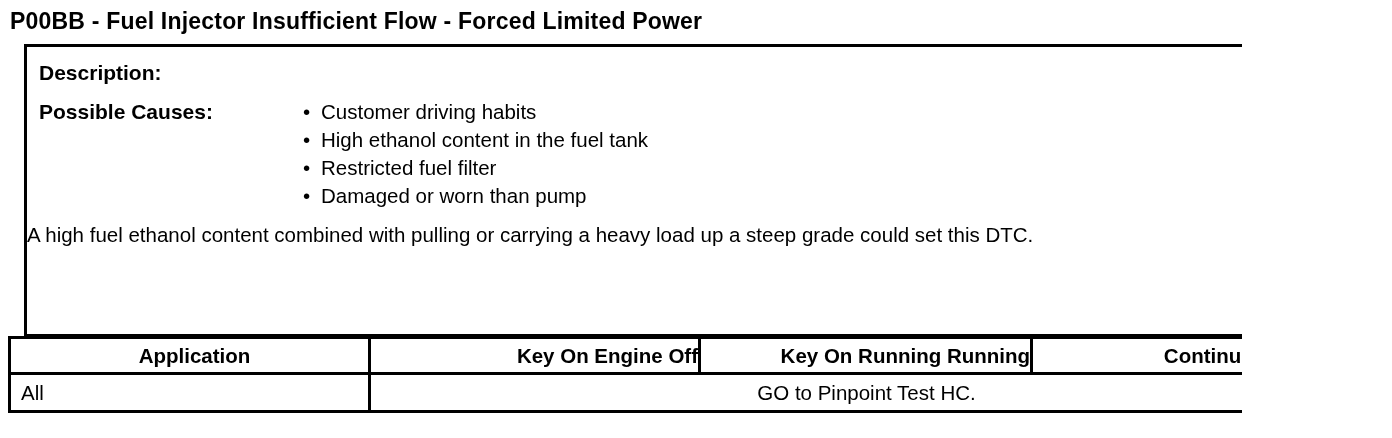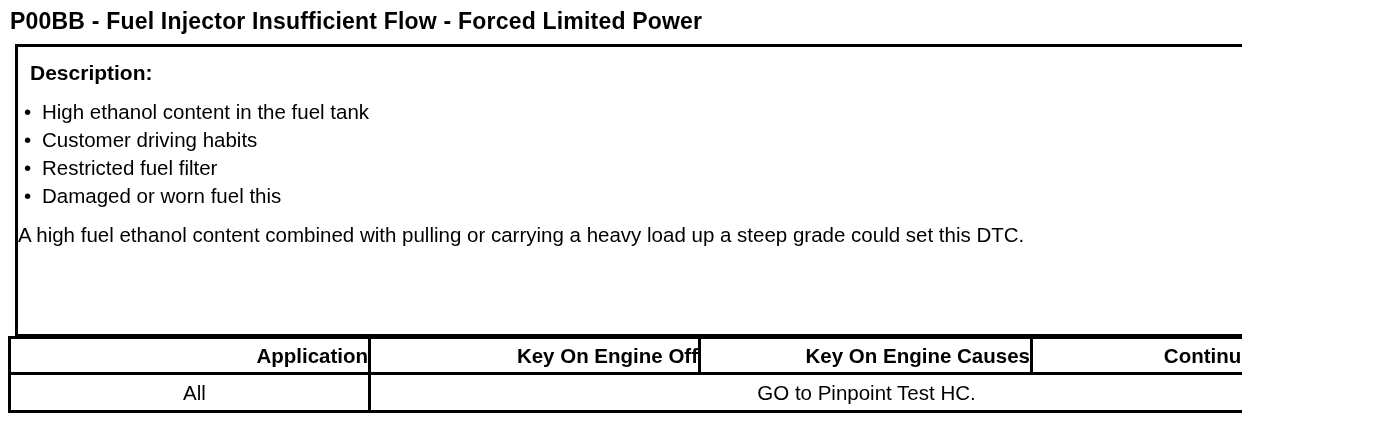--- a/index.html
+++ b/index.html
@@ -17,21 +17,21 @@
     border-radius: 9px;
   }
   .title {
     font-size: 23px;
     font-weight: bold;
     padding: 8px 0 0 10px;
     letter-spacing: 0.2px;
     height: 44px;
   }
   .info-box {
-    margin-left: 15px;
+    margin-left: 24px;
     width: 1354px;
     height: 292px;
     border: 3px solid #000000;
     border-bottom-width: 2px;
     padding: 12px 16px 0 0;
   }
   .info-row {
     display: flex;
     margin-bottom: 11px;
   }
@@ -73,26 +73,26 @@
     font-size: 20.5px;
     overflow: hidden;
     white-space: nowrap;
   }
   table.action-table th {
     font-weight: bold;
     height: 36px;
     text-align: right;
   }
   table.action-table th.col-app {
-    text-align: right;
+    text-align: center;
     padding-left: 10px;
   }
   table.action-table td {
     height: 38px;
-    text-align: center;
+    text-align: left;
     padding-left: 10px;
   }
   table.action-table td.merged {
     text-align: center;
     padding-left: 0;
   }
   col.c1 { width: 360px; }
   col.c2 { width: 330px; }
   col.c3 { width: 332px; }
   col.c4 { width: 332px; }
@@ -104,46 +104,47 @@
 
   <div class="title">P00BB - Fuel Injector Insufficient Flow - Forced Limited Power</div>
 
   <div class="info-box">
 
     <div class="info-row">
       <div class="label">Description:</div>
     </div>
 
     <div class="info-row">
+      <div class="label">Possible Causes:</div>
       <ul class="bullets">
+        <li>Customer driving habits</li>
         <li>High ethanol content in the fuel tank</li>
-        <li>Customer driving habits</li>
         <li>Restricted fuel filter</li>
-        <li>Damaged or worn fuel this</li>
+        <li>Damaged or worn than pump</li>
       </ul>
     </div>
 
     <div class="info-row">
       <div class="content">A high fuel ethanol content combined with pulling or carrying a heavy load up a steep grade could set this DTC.</div>
     </div>
 
   </div>
 
   <table class="action-table">
     <colgroup>
       <col class="c1">
         <col class="c2">
         <col class="c3">
         <col class="c4">
     </colgroup>
     <thead>
       <tr>
         <th class="col-app">Application</th>
         <th>Key On Engine Off</th>
-        <th>Key On Engine Causes</th>
+        <th>Key On Running Running</th>
         <th>Continuous Memory</th>
       </tr>
     </thead>
     <tbody>
       <tr>
         <td>All</td>
         <td class="merged" colspan="3">GO to Pinpoint Test HC.</td>
       </tr>
     </tbody>
   </table>

